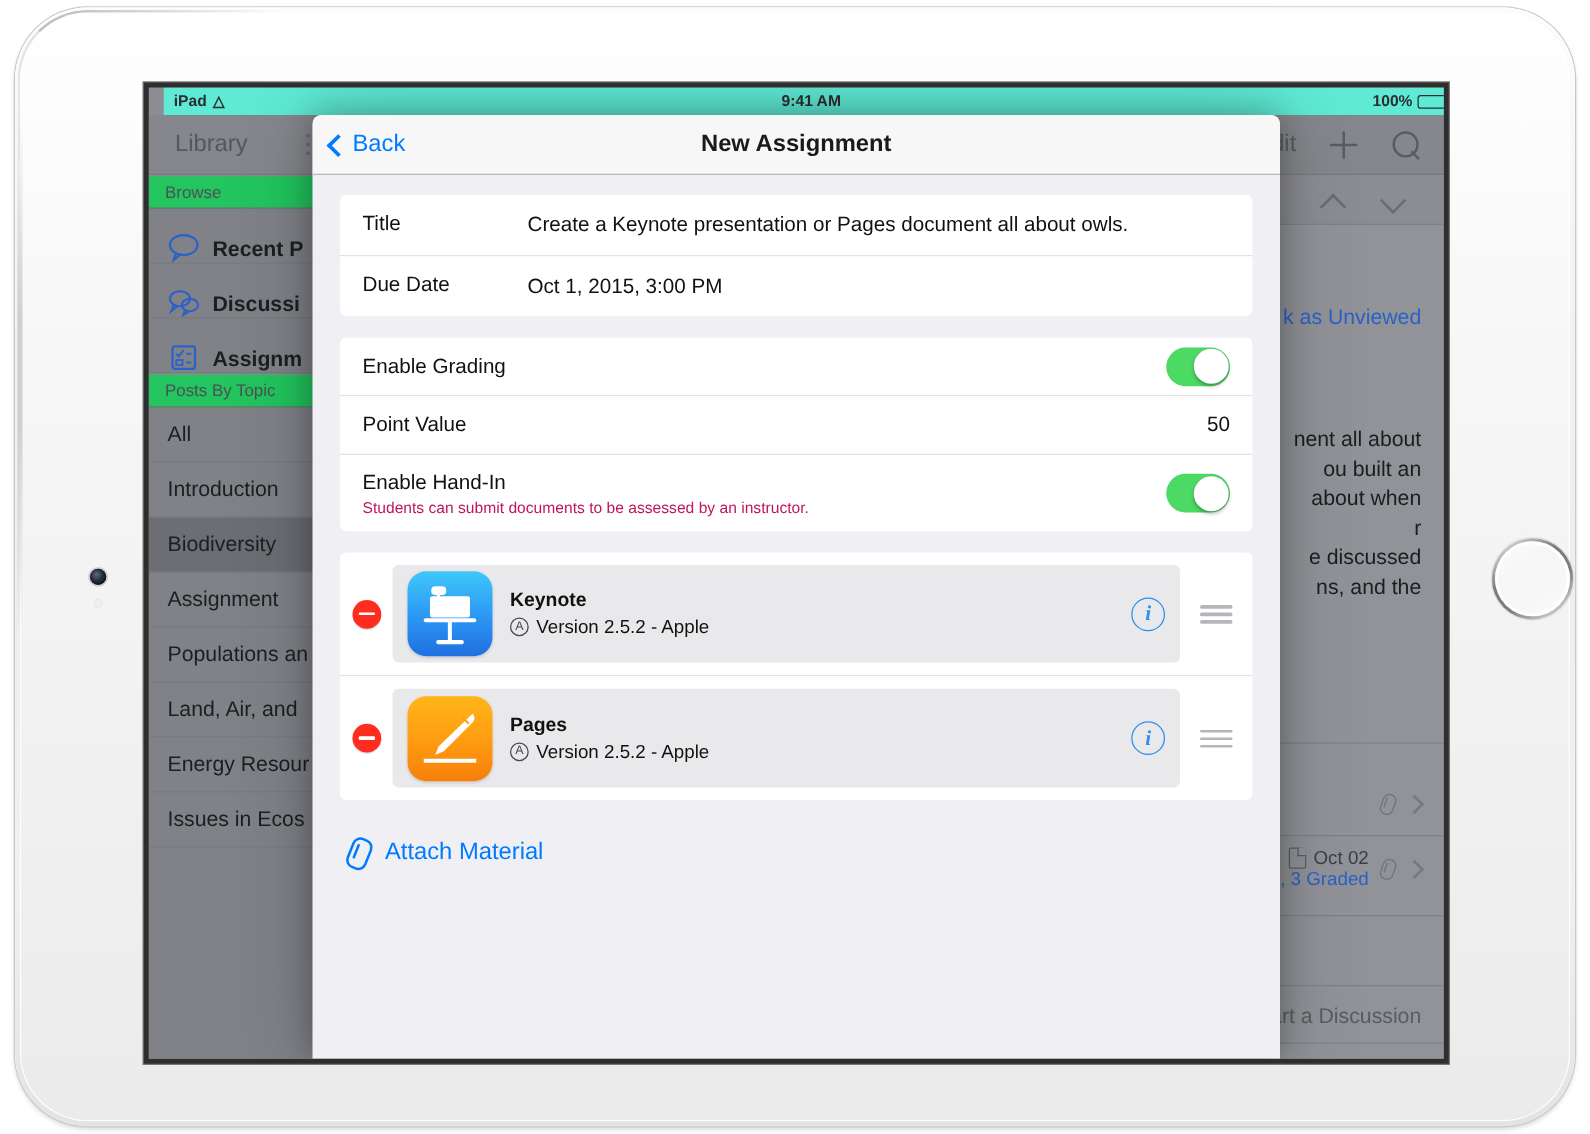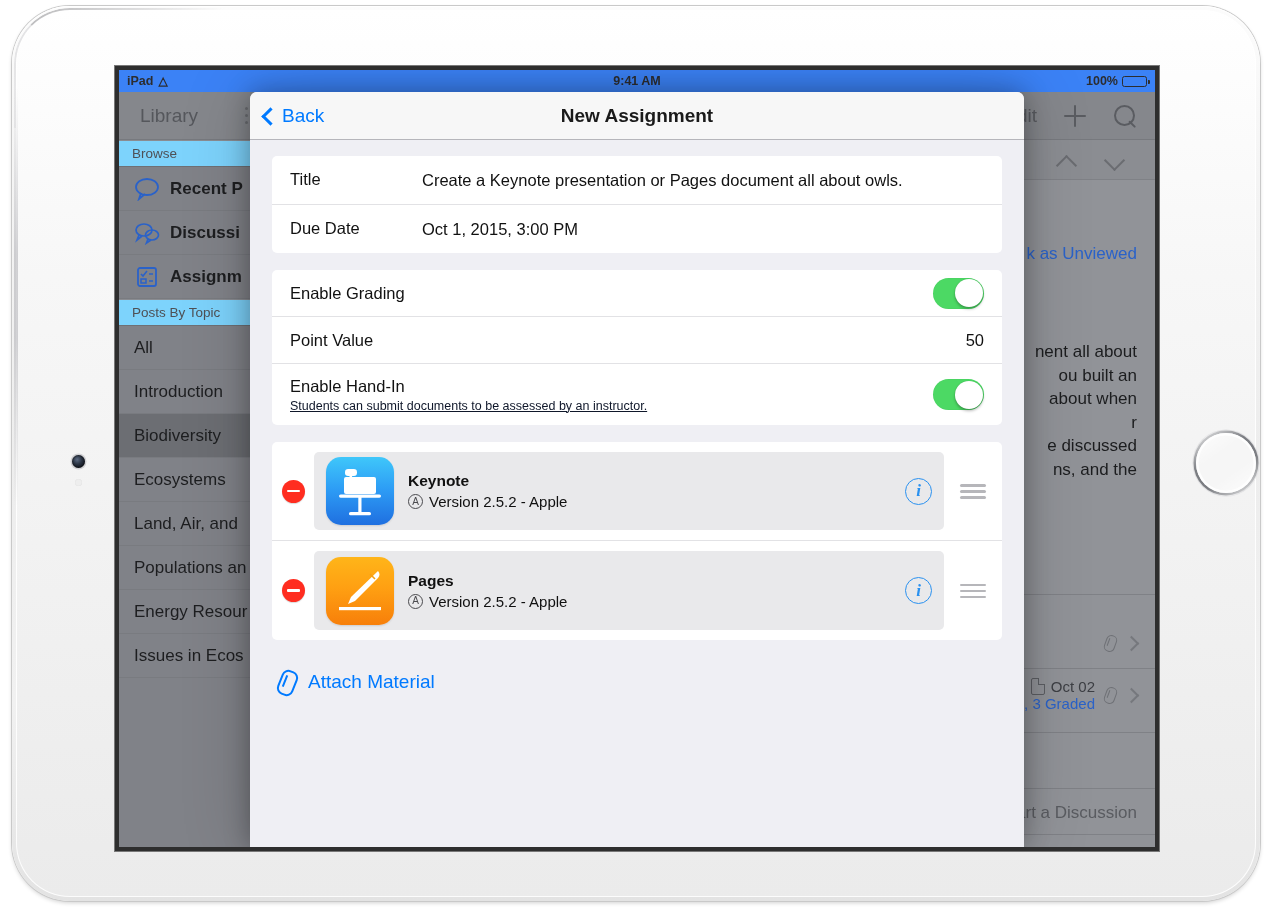--- a/index.html
+++ b/index.html
@@ -77,22 +77,22 @@
     width: 1036px; height: 777px;
     background: #8b8d92;
     overflow: hidden;
     box-shadow: 0 0 0 4px #2e2e2e, 0 0 0 5px #787878;
   }
 
   
   #app-behind { position:absolute; inset:0; }
 
   .statusbar {
-    position: absolute; left:0; top:0; width:100%; height:22px;
-    background: #3b82f6;
+    position: absolute; left:12px; top:0; width:100%; height:22px;
+    background: #5eead4;
     color: #2c2d30;
     font-size: 12.5px; font-weight: bold;
     display:flex; align-items:center;
   }
   .sb-left { position:absolute; left:8px; display:flex; align-items:center; gap:5px;}
   .sb-center { position:absolute; left:0; width:100%; text-align:center; }
   .sb-right { position:absolute; right:8px; display:flex; align-items:center; gap:4px;}
   .wifi-glyph { font-size:12px; line-height:1; }
   .battery {
     width: 25px; height: 11px; border: 1.4px solid #2c2d30; border-radius: 2.5px;
@@ -130,29 +130,29 @@
   .search-icn{ width:24px;height:24px;position:relative;}
   .search-icn::before{content:"";position:absolute;left:1px;top:1px;width:17px;height:17px;border:2px solid #5a5c61;border-radius:50%;}
   .search-icn::after{content:"";position:absolute;left:16px;top:16px;width:9px;height:2px;background:#5a5c61;transform:rotate(45deg);transform-origin:left center;border-radius:1px;}
 
   
   .behind-sidebar{
     position:absolute; left:0; top:70px; width:153px; bottom:0;
     background:#808288; border-right:1px solid #74767b;
   }
   .bs-header{
-    height:27px; background:#7dd3fc; color:#4e5055; font-size:13.5px;
+    height:27px; background:#22c55e; color:#4e5055; font-size:13.5px;
     display:flex; align-items:center; padding-left:13px;
     border-bottom:1px solid #6e7075; border-top:1px solid #8a8c91;
   }
   .bs-row{
     height:44px; display:flex; align-items:center; padding-left:15px;
     border-bottom:1px solid #797b80; color:#1d1e20; font-size:17px;
   }
-  .bs-row.bold{ font-weight:bold; font-size:17px; }
+  .bs-row.bold{ font-weight:bold; font-size:17px;align-items:flex-end; }
   .bs-row.sel{ background:#6c6e73; }
   .bs-icn{ width:26px; height:24px; margin-right:10px; flex:0 0 auto; position:relative;}
   .bs-spacer{ height:235px; border-bottom:1px solid #797b80;}
 
   
   .behind-detail{ position:absolute; left:154px; top:70px; right:0; bottom:0; background:#919398;}
   .bd-bar{ height:40px; border-bottom:1px solid #7f8186; position:relative; background:#8b8d92;}
   .chev-up,.chev-dn{ position:absolute; top:12px; width:20px;height:20px;}
   .chev-up{ right:78px; } .chev-dn{ right:30px; }
   .chev-up::before,.chev-dn::before{
@@ -208,21 +208,21 @@
   .row-label{ width:132px; flex:0 0 132px; font-size:16.5px; color:#111; padding-top:1px;}
   .row-value{ flex:1; font-size:16.5px; color:#111; line-height:22px;}
 
   .srow{
     display:flex; align-items:center; justify-content:space-between;
     padding:0 18px; height:47px; border-bottom:1px solid #e2e2e5;
   }
   .srow:last-child{ border-bottom:none; }
   .srow.tall{ height:61px; align-items:center; }
   .srow-text .t1{ font-size:16.5px; color:#111; }
-  .srow-text .t2{ font-size:12.5px; color:#0f172a; margin-top:3px;text-decoration:underline; }
+  .srow-text .t2{ font-size:12.5px; color:#be185d; margin-top:3px; }
   .srow-val{ font-size:16.5px; color:#111; }
 
   .toggle{
     width:51px; height:31px; border-radius:16px; background:#4cd964;
     position:relative; flex:0 0 auto; cursor:pointer;
     box-shadow: inset 0 0 0 0.5px rgba(0,0,0,0.04);
   }
   .toggle .knob{
     position:absolute; right:1.5px; top:1.5px; width:28px; height:28px;
     border-radius:50%; background:#fff;
@@ -363,23 +363,23 @@
             </svg>
         </span>
         <span>Assignm</span>
       </div>
 
       <div class="bs-header">Posts By Topic</div>
 
       <div class="bs-row">All</div>
       <div class="bs-row">Introduction</div>
       <div class="bs-row sel">Biodiversity</div>
-      <div class="bs-row">Ecosystems</div>
+      <div class="bs-row">Assignment</div>
+      <div class="bs-row">Populations an</div>
       <div class="bs-row">Land, Air, and</div>
-      <div class="bs-row">Populations an</div>
       <div class="bs-row">Energy Resour</div>
       <div class="bs-row">Issues in Ecos</div>
       <div class="bs-spacer"></div>
 
     </div>
 
     <div class="behind-detail">
       <div class="bd-bar">
         <span class="chev-up"></span>
         <span class="chev-dn"></span>

